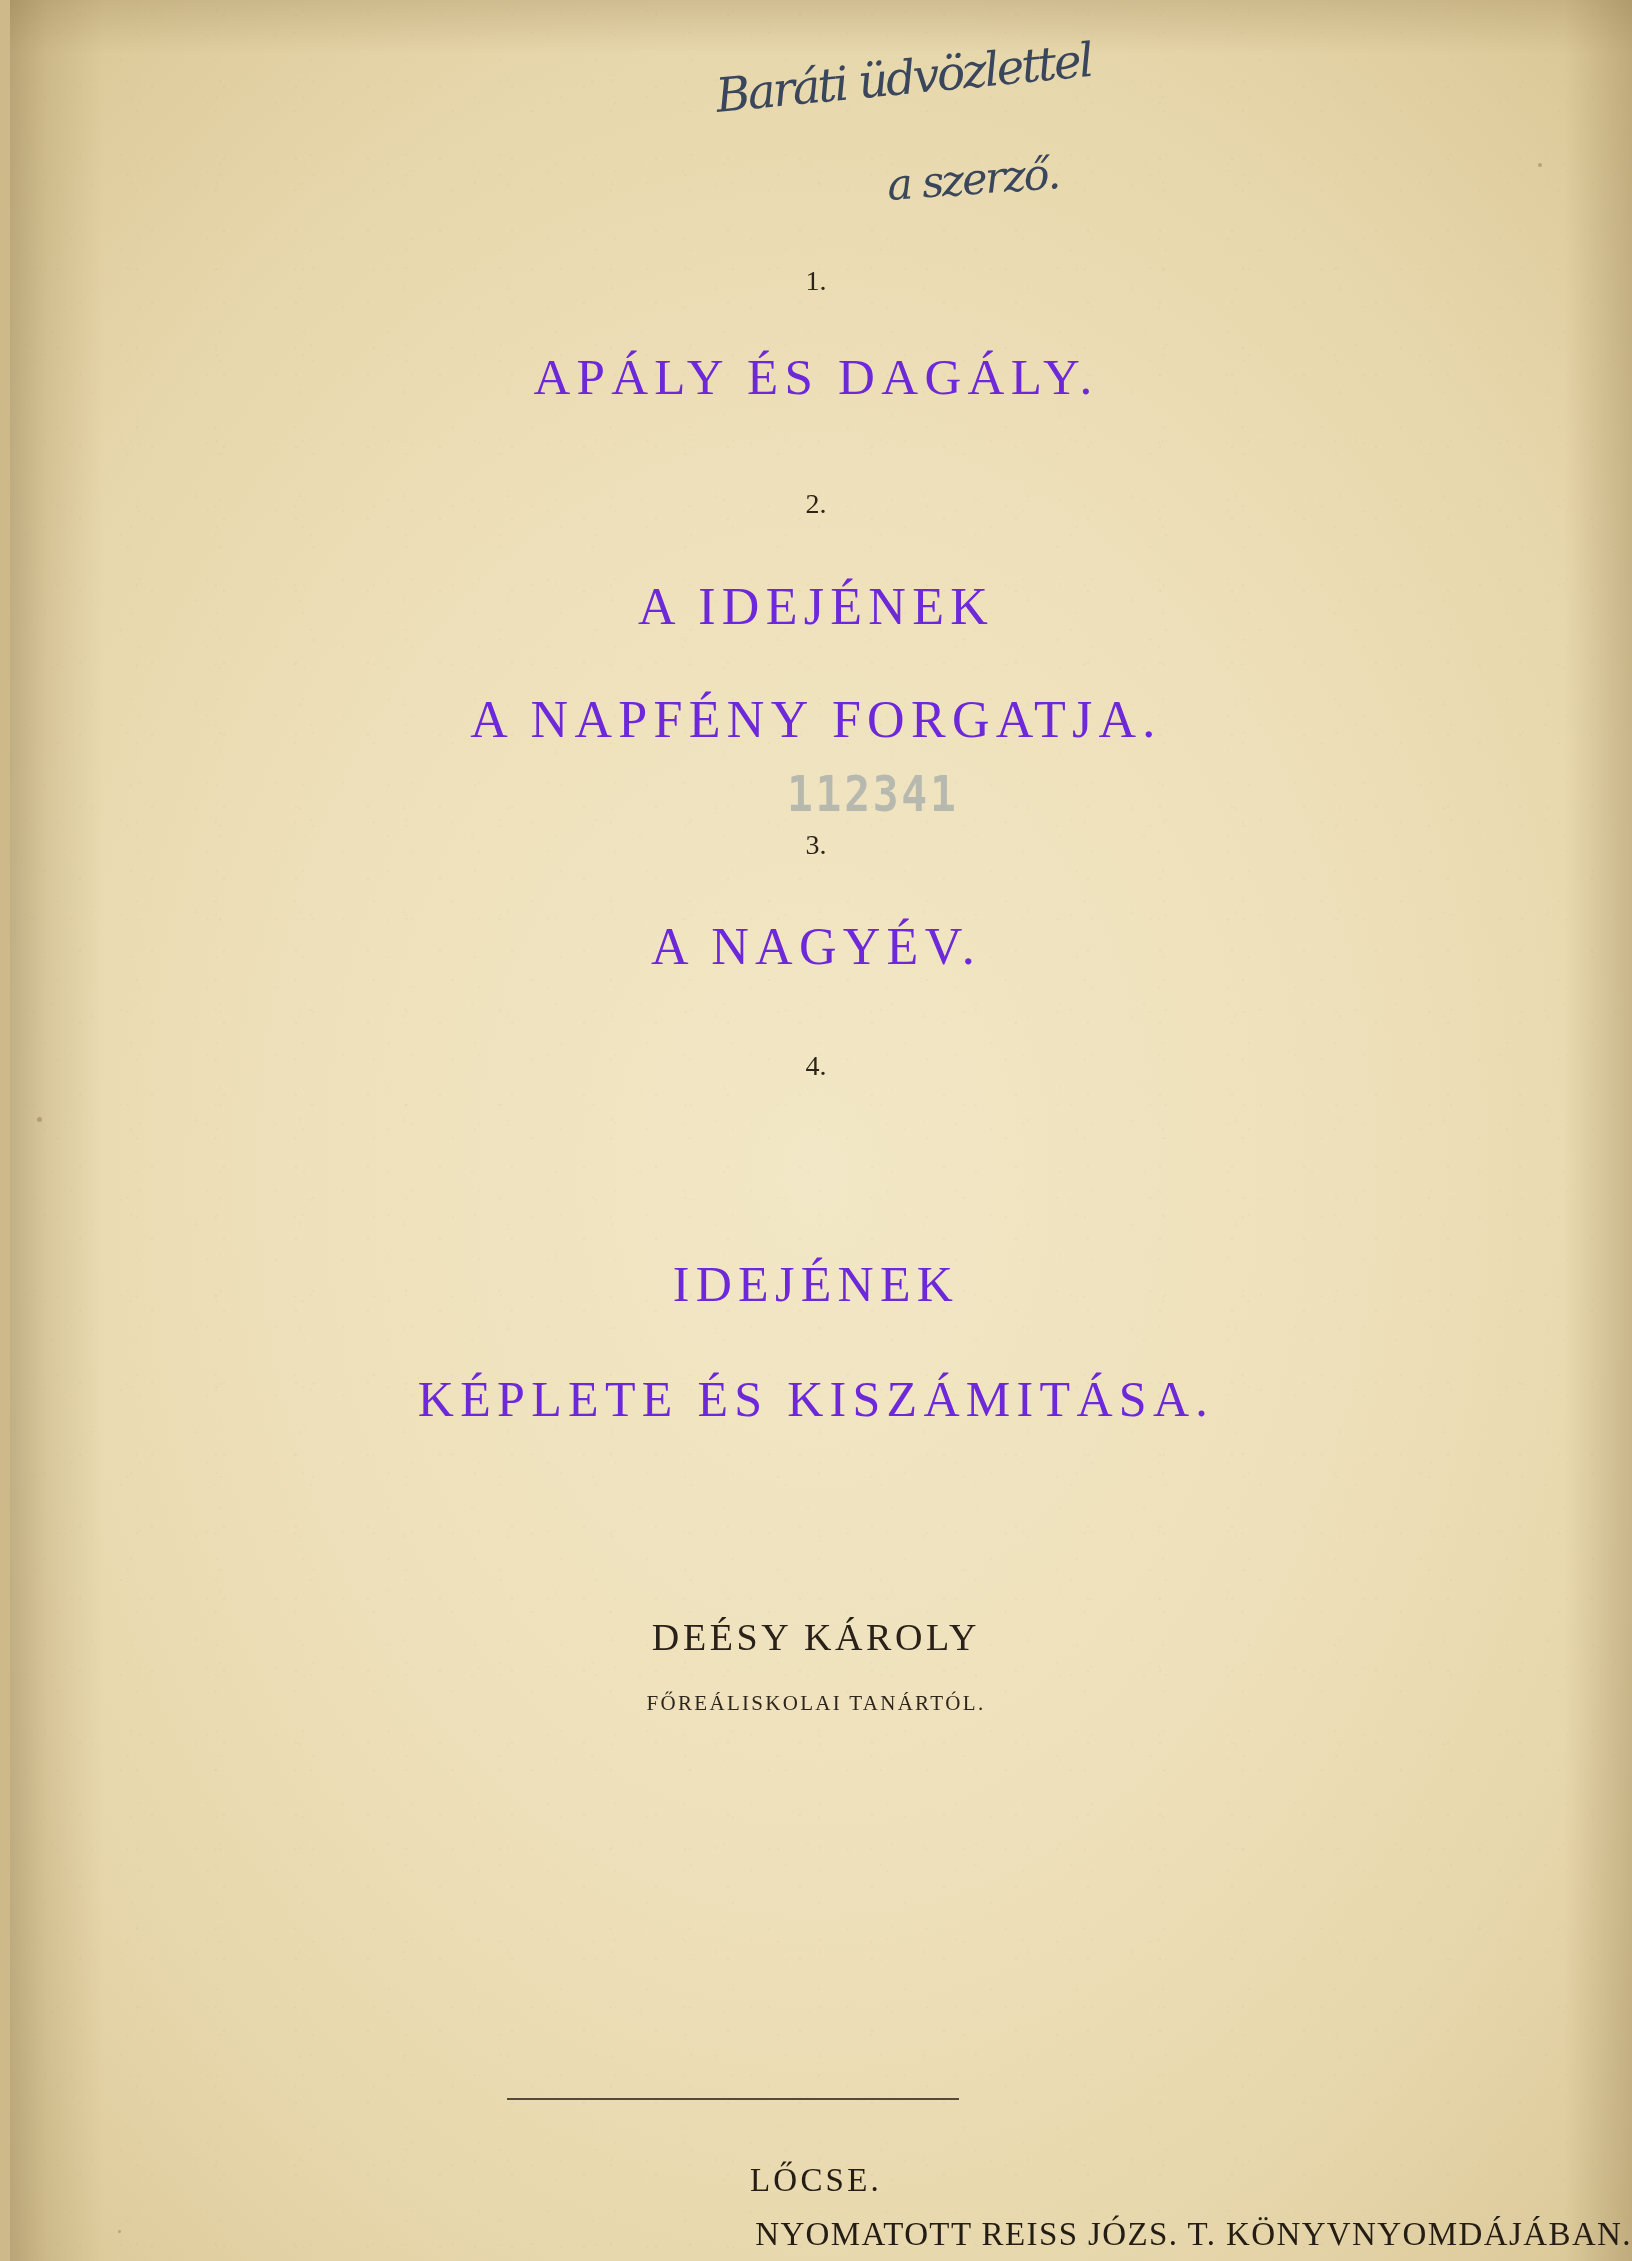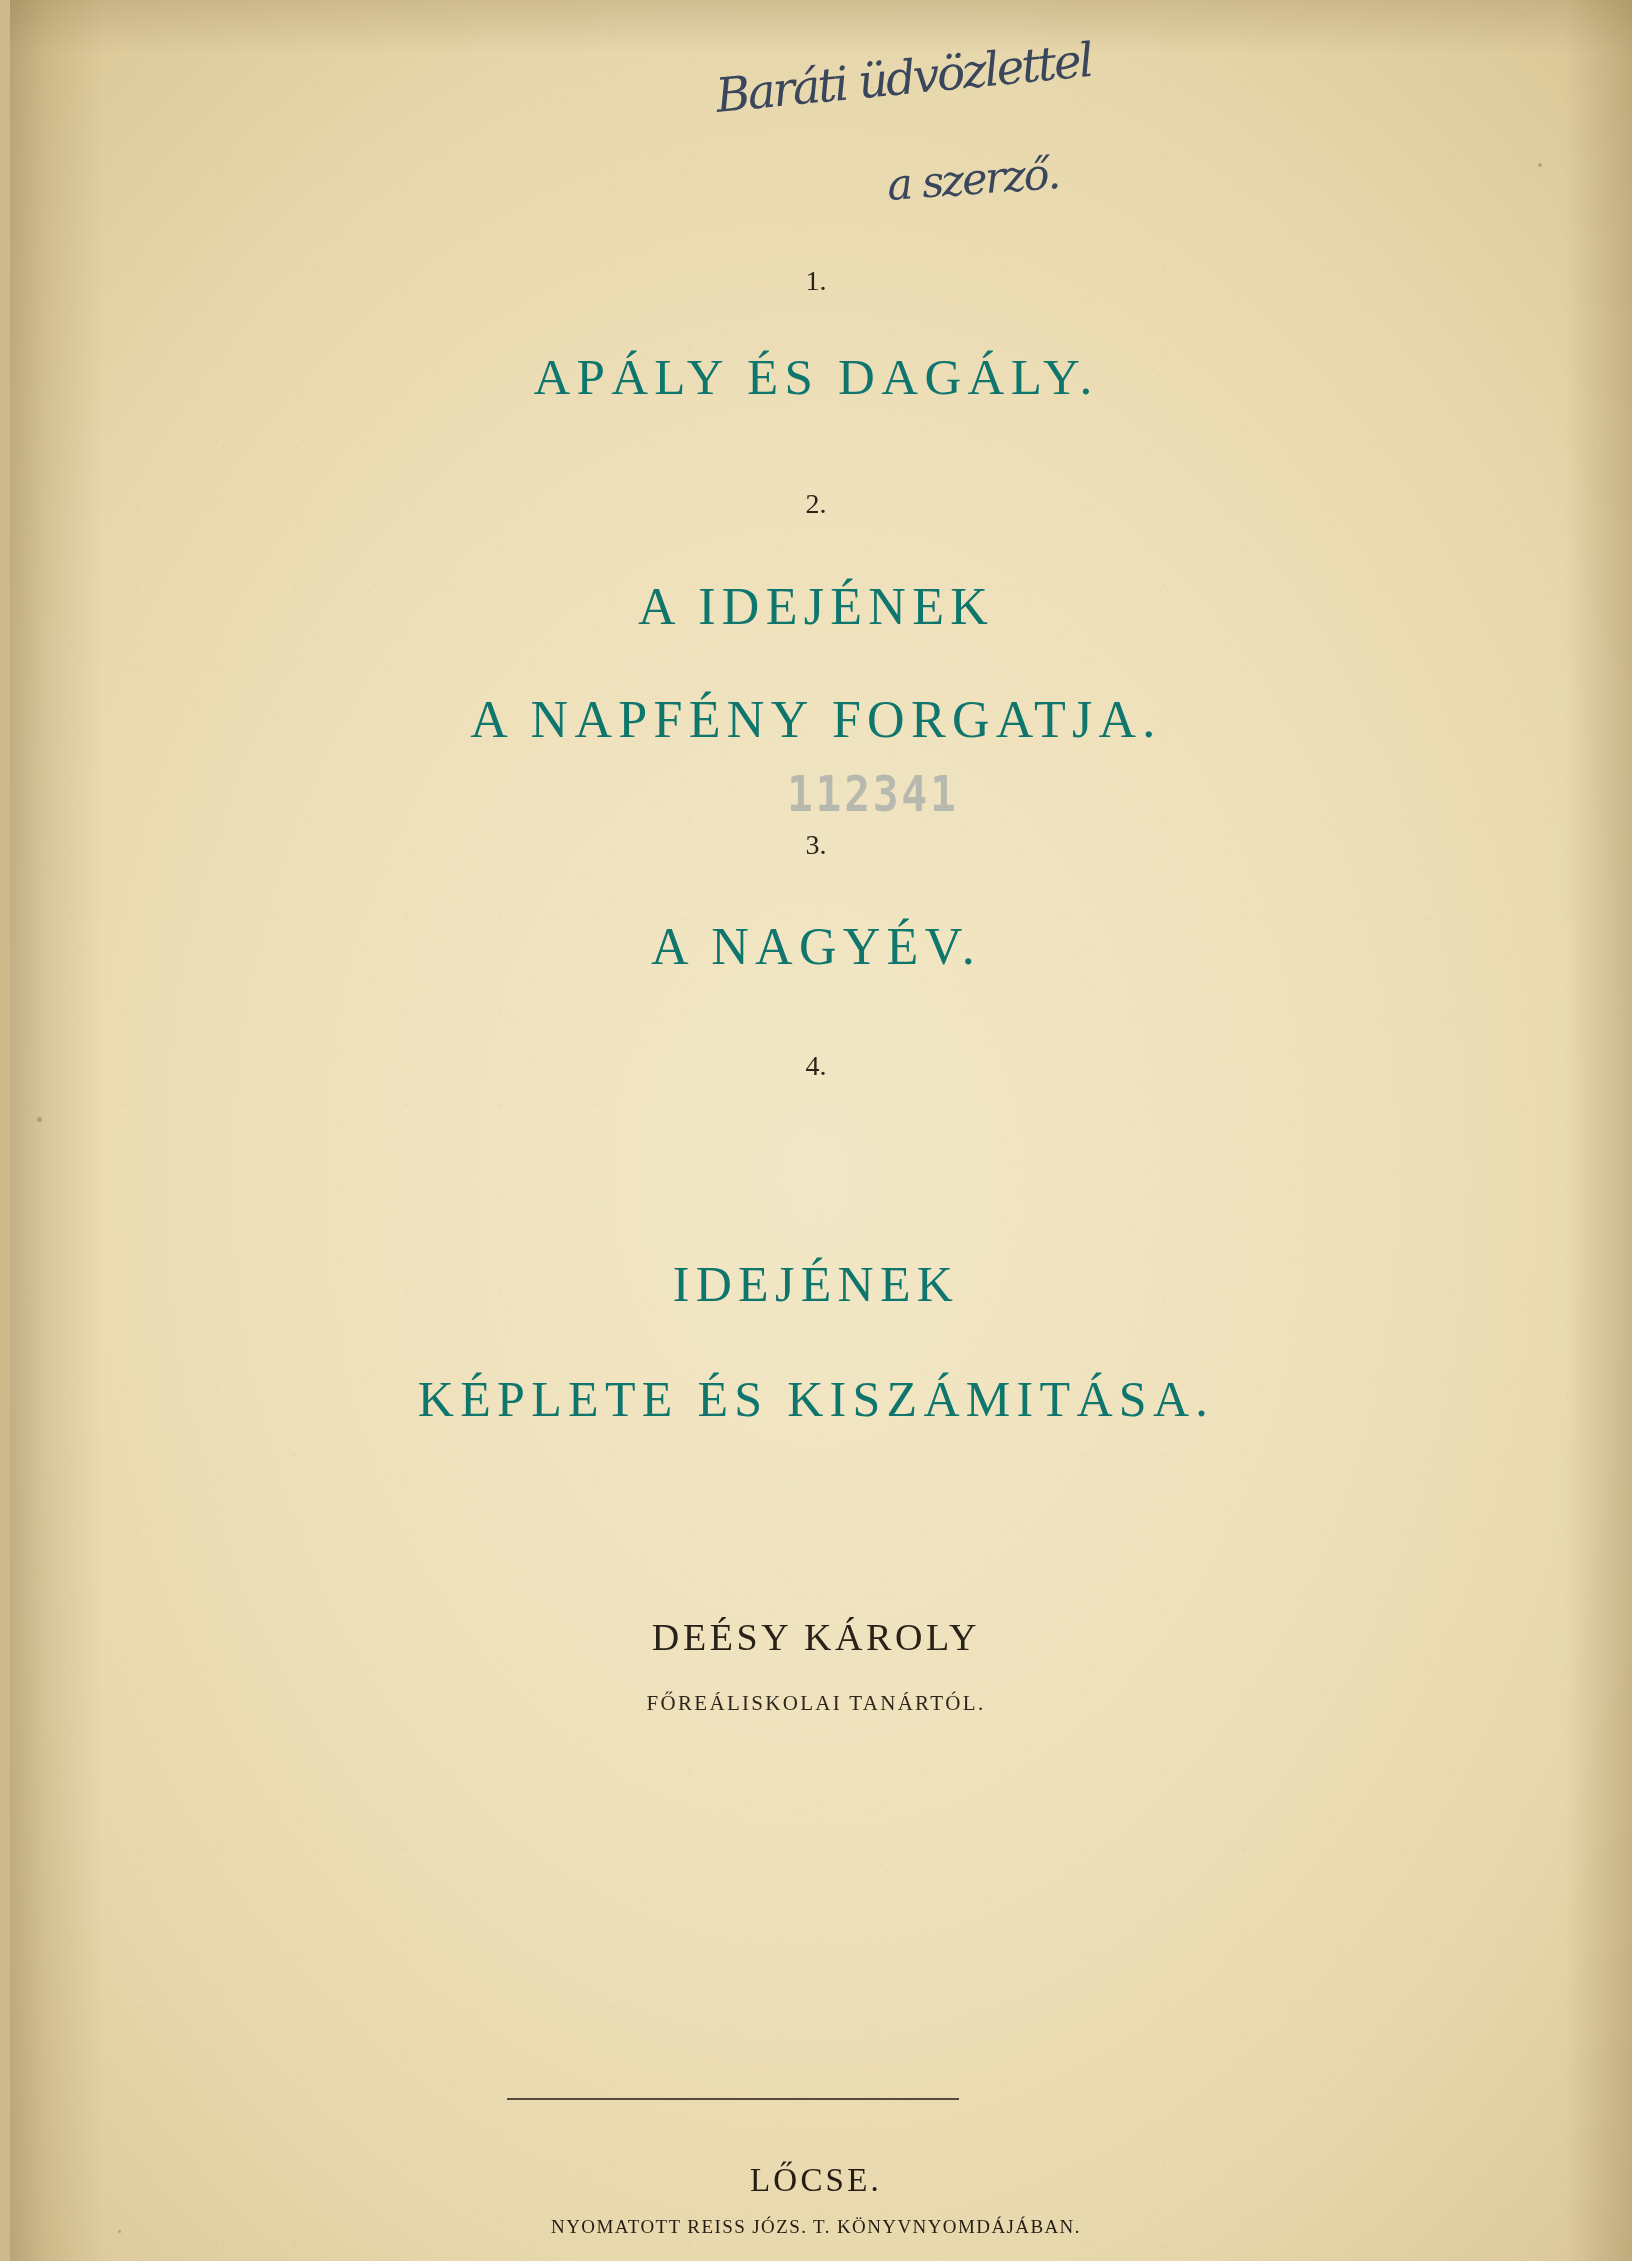--- a/index.html
+++ b/index.html
@@ -84,21 +84,21 @@
   .num {
     font-family: "Liberation Serif", serif;
     font-size: 28px;
     letter-spacing: 0px;
     color: #2c2419;
   }
 
   .title-line {
     font-family: "Liberation Serif", serif;
     font-weight: 400;
-    color: #0f766e;
+    color: #6d28d9;
     letter-spacing: 6.3px;
     white-space: nowrap;
   }
   .t-big   { font-size: 51px; }
   .t-big2  { font-size: 52px; }
   .t-mid   { font-size: 50px; }
 
   .author {
     font-family: "Liberation Serif", serif;
     font-size: 38px;
@@ -120,21 +120,21 @@
     height: 2.3px;
     background: #3a3025;
     opacity: .85;
   }
 
   .imprint {
     font-family: "Liberation Serif", serif;
     color: #241d14;
   }
   .imp-city { font-size: 33px; letter-spacing: 3.2px; }
-  .imp-press { font-size: 19px; letter-spacing: 1.4px; }
+  .imp-press { font-size: 33px; letter-spacing: 1.4px; text-align: right; }
 
   
   #dedication {
     position: absolute;
     left: 715px;
     top: 50px;
     width: 837px;
     height: 172px;
     color: #23304a;
     pointer-events: none;

